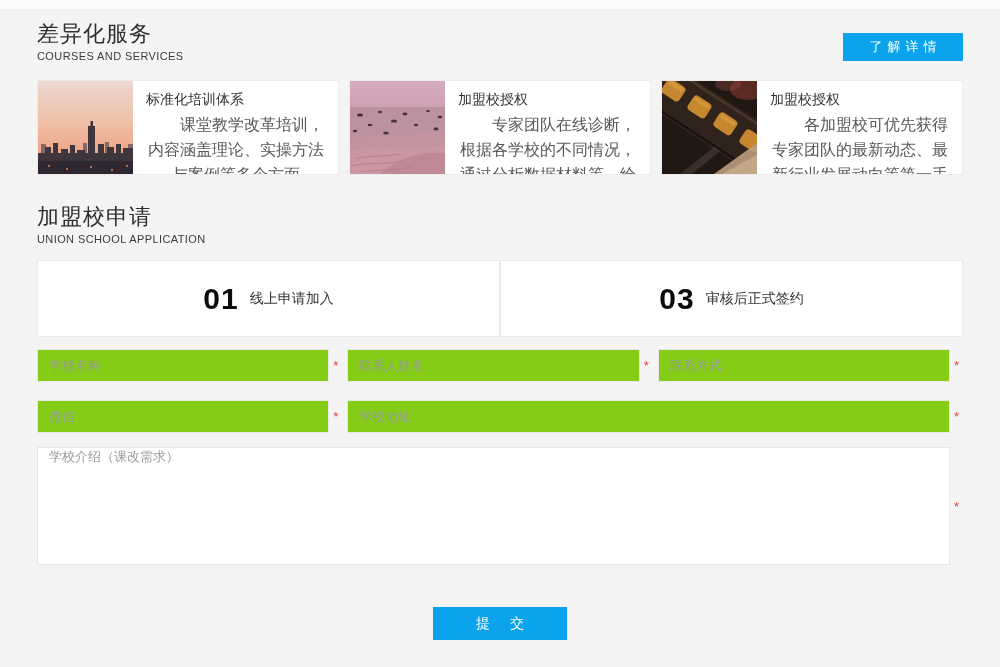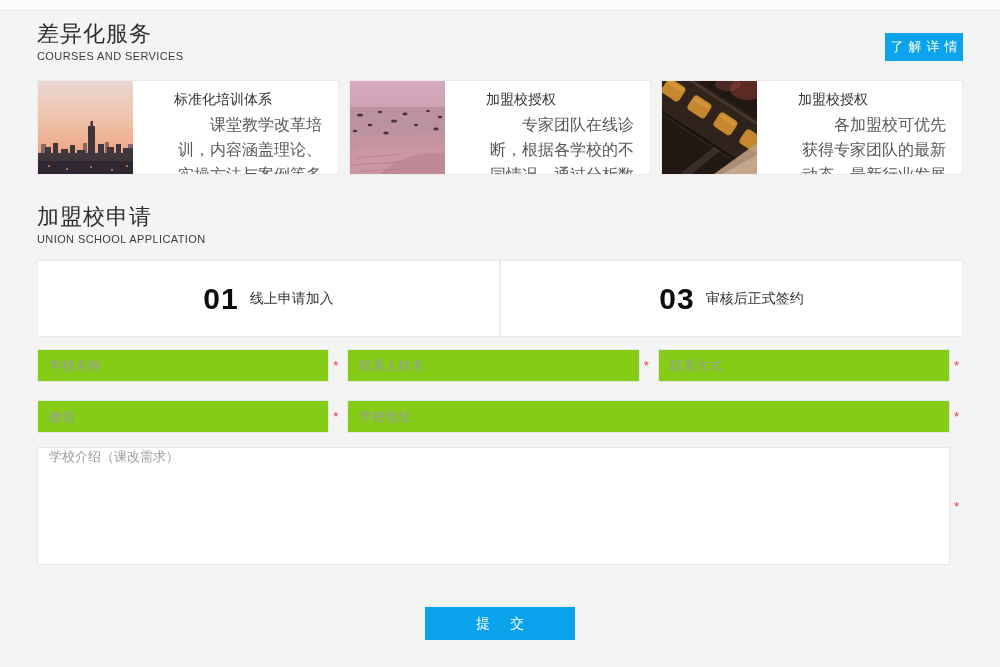--- a/index.html
+++ b/index.html
@@ -9,27 +9,27 @@
   .top-strip { height:10px; background:#fcfcfd; border-bottom:1px solid #f1f1f2; }
   .container { padding:0 37px 0 37px; }
 
   
   .sec-header { display:flex; justify-content:space-between; align-items:flex-start; }
   .sec-titles .cn { font-size:22px; color:#2e2e2e; line-height:26px; letter-spacing:1px; }
   .sec-titles .en { font-size:11px; color:#3c3c3c; line-height:14px; margin-top:2px; letter-spacing:0.4px; }
   .hdr1 { margin-top:11px; }
   .hdr2 { margin-top:29px; }
 
-  .detail-btn { margin-top:12px; width:78px; height:28px; background:#0aa3ec; color:#fff;
+  .detail-btn { margin-top:12px; width:120px; height:28px; background:#0aa3ec; color:#fff;
     border:none; font-size:13px; display:flex; align-items:center; justify-content:center; cursor:pointer; }
   .detail-btn span { letter-spacing:5px; margin-right:-5px; }
 
   
   .cards { display:flex; gap:10px; margin-top:17px; }
-  .card { flex:1; height:95px; background:#fff; border:1px solid #ebebeb; display:flex; overflow:hidden;gap:28px; }
+  .card { flex:1; height:95px; background:#fff; border:1px solid #ebebeb; display:flex; overflow:hidden; }
   .card-img { width:95px; height:93px; flex:0 0 95px; }
   .card-img svg { display:block; width:95px; height:93px; }
   .card-text { flex:1; padding:9px 12px 0 13px; }
   .card-title { font-size:14px; color:#333; line-height:18px; }
   .card-desc { font-size:16px; color:#585858; line-height:1.55; margin-top:5px; text-indent:2em;text-align:center; }
 
   
   .steps { display:flex; margin-top:14px; }
   .step-box { flex:1; height:77px; background:#fff; border:1px solid #ebebeb;
     display:flex; align-items:center; justify-content:center; }
@@ -47,21 +47,21 @@
     font-family:"Liberation Sans","DejaVu Sans",sans-serif; }
   .req { flex:0 0 13px; text-align:center; color:#f03b3b; font-size:13px; line-height:13px; }
   .ta-row { display:flex; margin-top:14px; }
   .ta-row textarea { flex:1; height:118px; background:#fff; border:1px solid #e7e7e7;
     padding:0 11px; font-size:13px; color:#333; resize:none; outline:none;
     font-family:"Liberation Sans","DejaVu Sans",sans-serif; }
   .ta-row .req { align-self:center; }
   input::placeholder, textarea::placeholder { color:#9b9b9b; opacity:1; }
 
   .submit-wrap { margin-top:42px; display:flex; justify-content:center; }
-  .submit-btn { width:150px; height:33px; background:#0aa3ec; color:#fff; border:none;
+  .submit-btn { width:134px; height:33px; background:#0aa3ec; color:#fff; border:none;
     font-size:14px; display:flex; align-items:center; justify-content:center; cursor:pointer; }
   .submit-btn span { letter-spacing:8px; margin-right:-8px; }
 </style>
 </head>
 <body>
 
 <div class="page">
   <div class="top-strip"></div>
   <div class="container">
 

